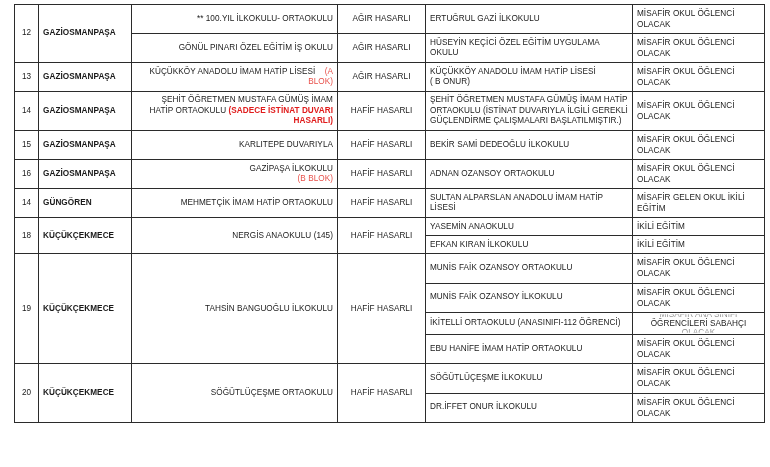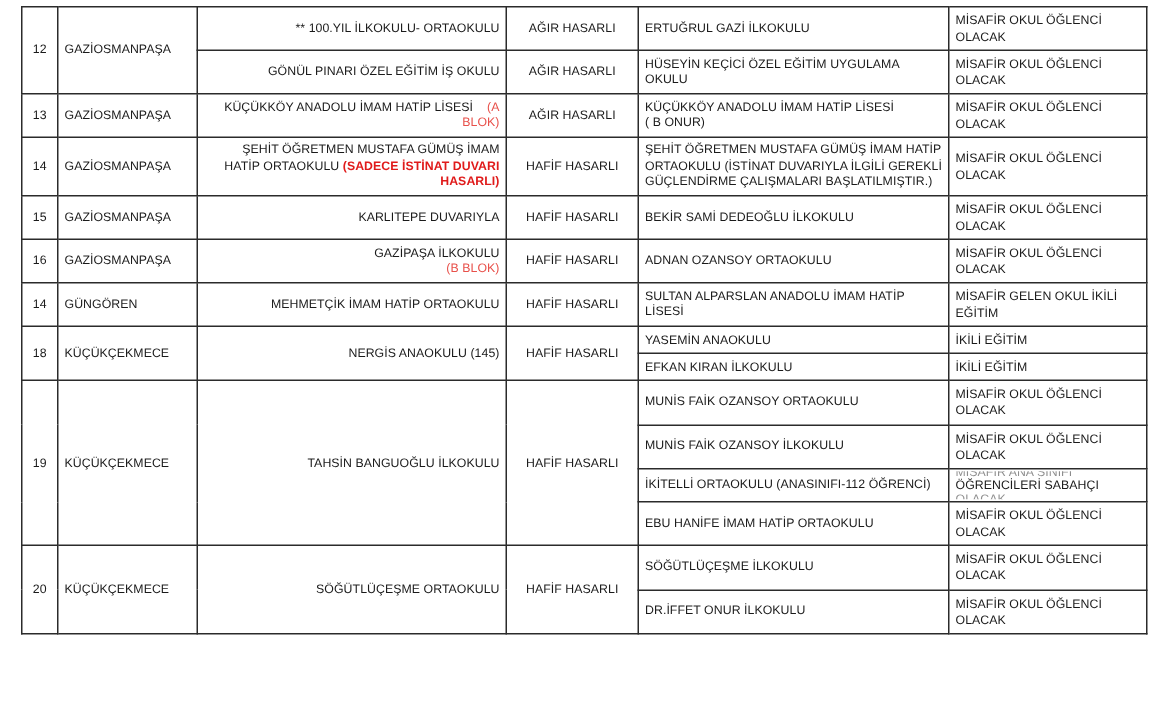--- a/index.html
+++ b/index.html
@@ -50,20 +50,21 @@
   col.c-host    { width: 207px; }
   col.c-note    { width: 132px; }
 
   td.cell-no {
     text-align: center;
     vertical-align: middle;
   }
   td.cell-dist {
     vertical-align: middle;
     padding-left: 5px;
+    font-weight: bold;
   }
   td.cell-school {
     vertical-align: middle;
     padding-left: 5px;
     text-align: right;
   }
   td.cell-damage {
     text-align: center;
     vertical-align: middle;
   }
@@ -84,20 +85,21 @@
   .red-light {
     color: #e8504a;
   }
 
   
   td.cell-note.clipped {
     position: relative;
     padding-top: 0;
     padding-bottom: 0;
     line-height: 1.18;
+    text-align: center;
   }
   td.cell-note.clipped .clip-inner {
     position: relative;
     margin-top: -3px;
     margin-bottom: -3px;
   }
   td.cell-note.clipped .ln1 {
     display: block;
     opacity: 0.5;
     clip-path: inset(45% 0 0 0);

